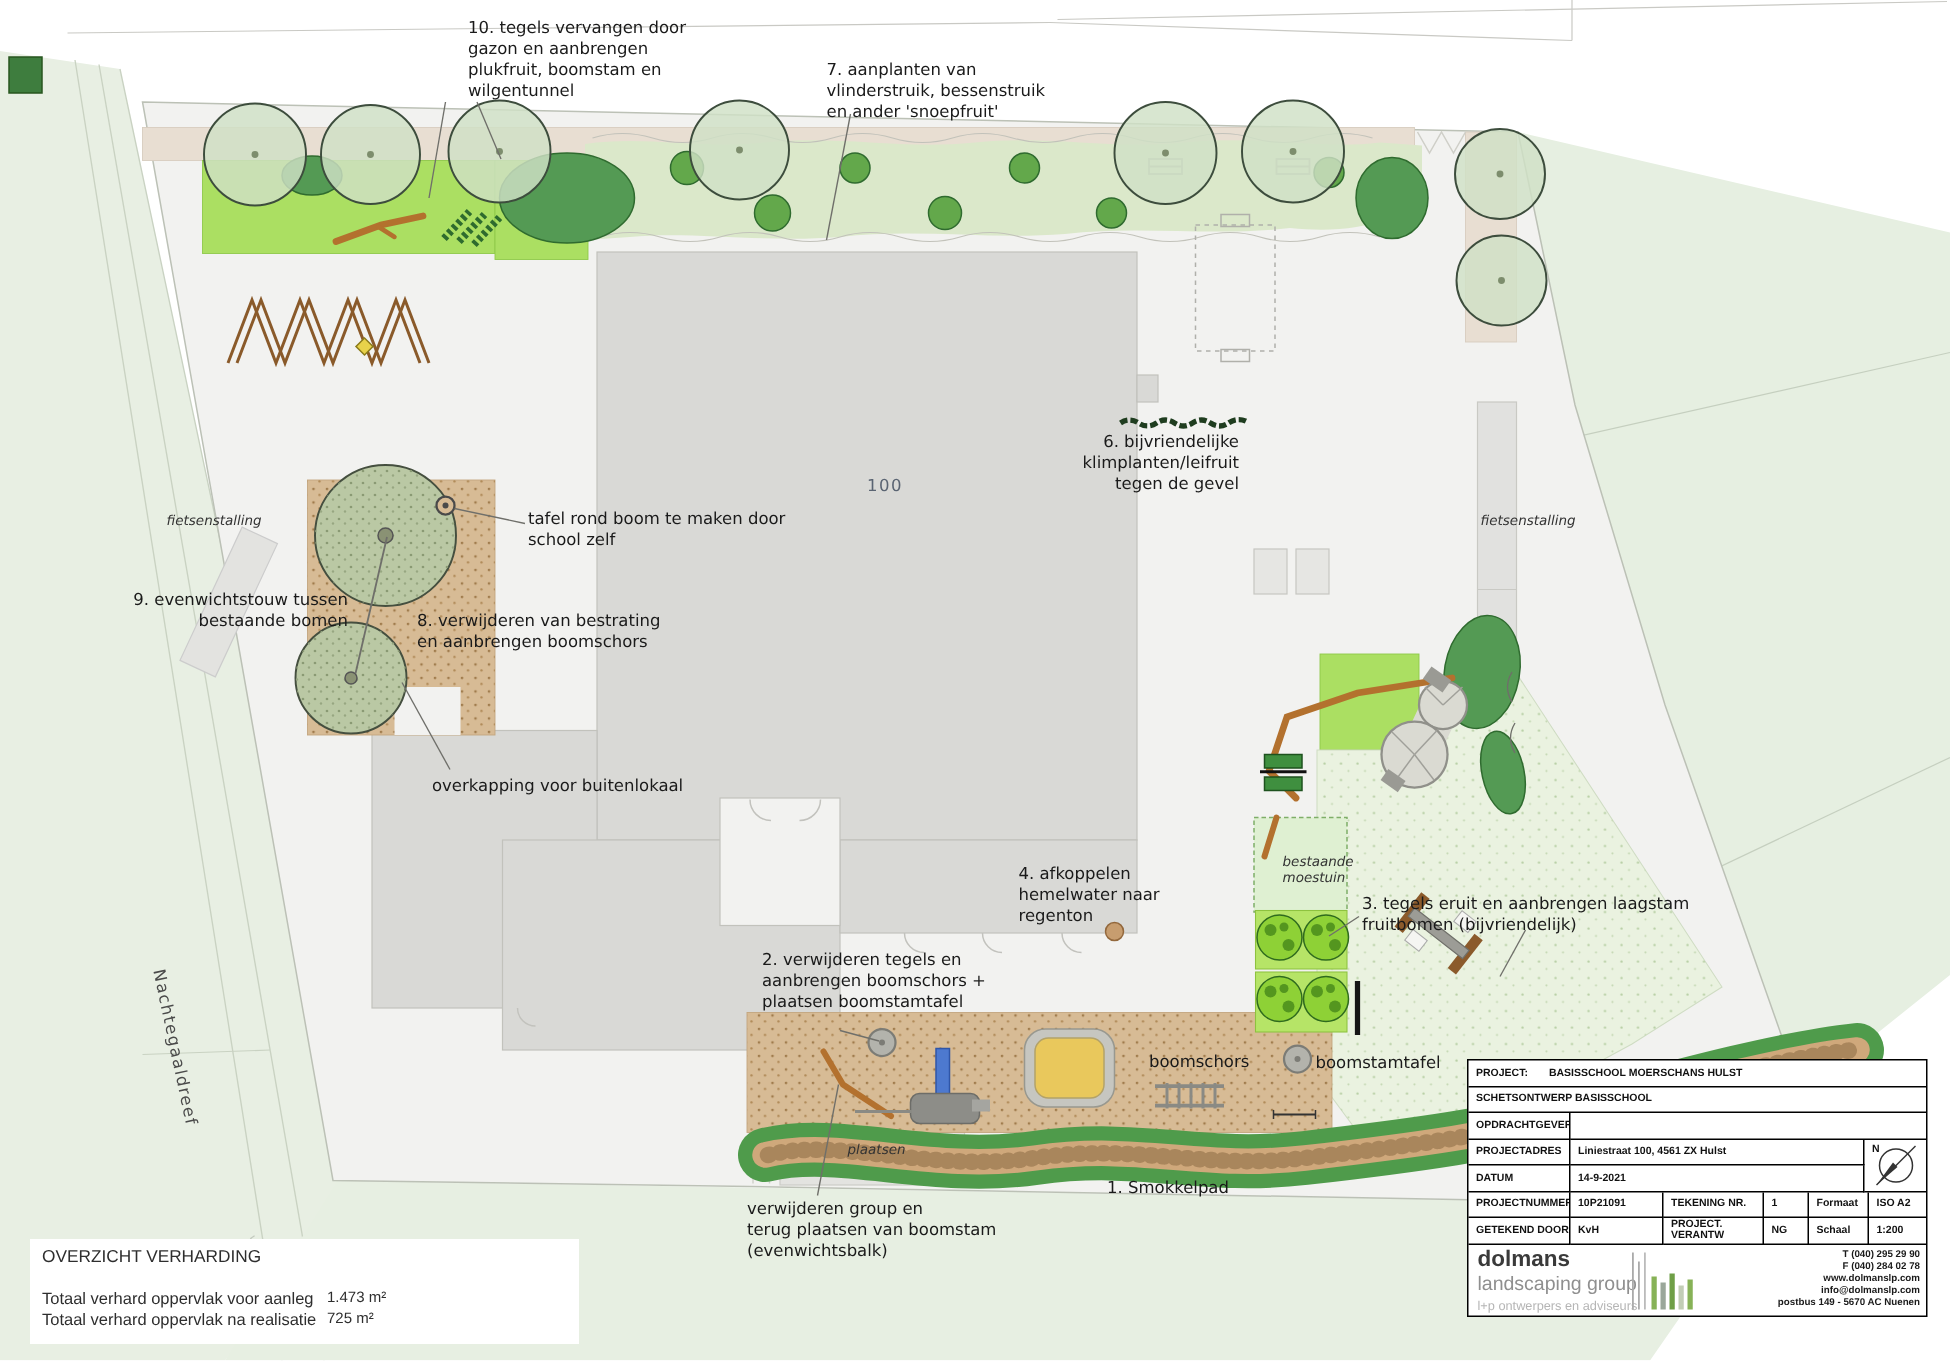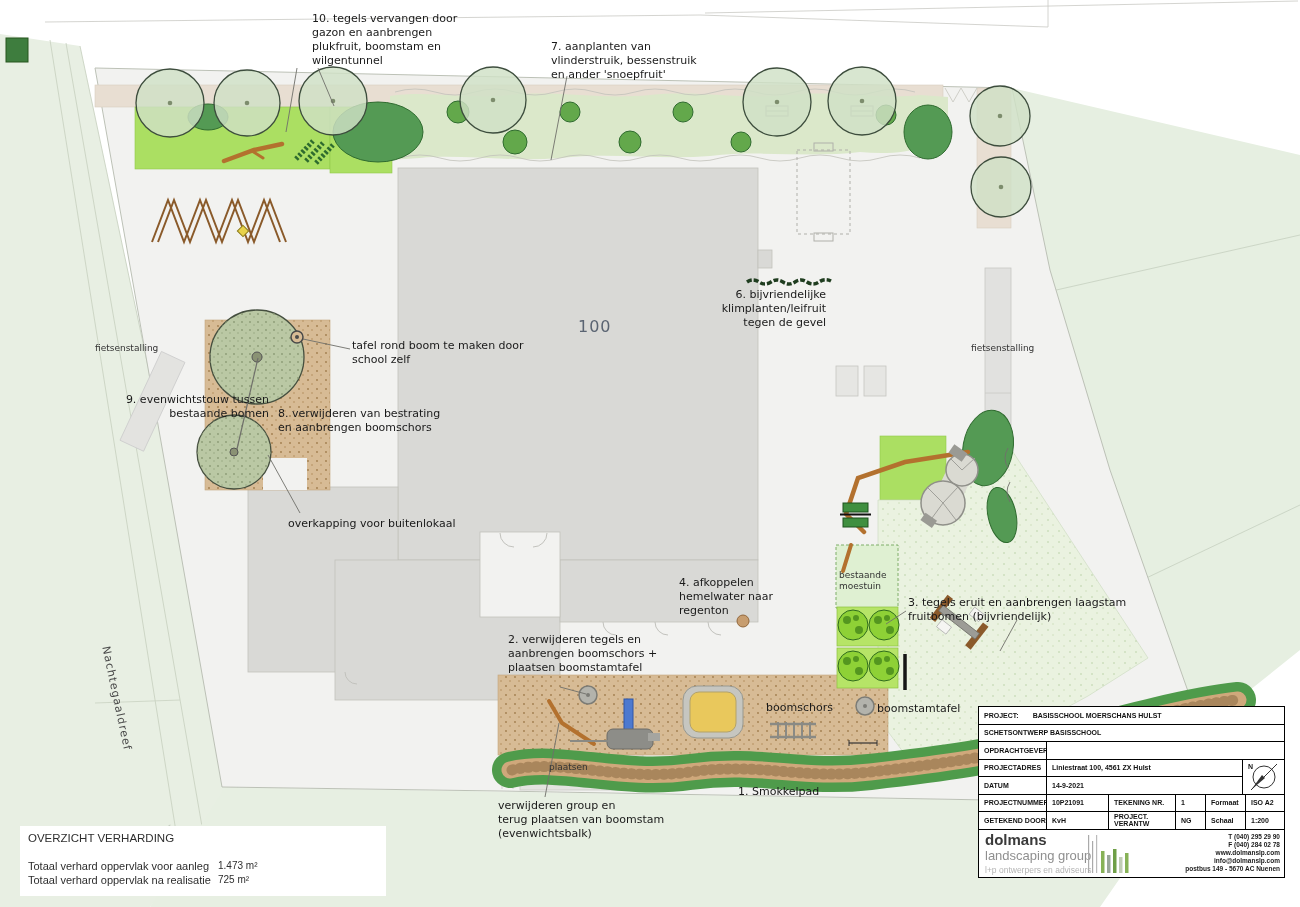--- a/index.html
+++ b/index.html
@@ -2,27 +2,27 @@
 <html><head>
 <meta charset="utf-8">
 <style>
   html,body{margin:0;padding:0;background:#fff;}
   #page{position:relative;width:1300px;height:907px;background:#ffffff;overflow:hidden;
         font-family:"Liberation Sans",sans-serif;}
   #plan-svg{position:absolute;left:0;top:0;}
   .ann{position:absolute;font-family:"DejaVu Sans",sans-serif;font-size:11px;line-height:1.27;
        color:#1a1a1a;white-space:pre-line;}
   .ann.right{text-align:right;}
-  .lbl-it{position:absolute;font-family:"DejaVu Sans",sans-serif;font-size:9px;
-          color:#333;white-space:pre-line;line-height:1.2;}
+  .lbl-it{position:absolute;font-family:"DejaVu Sans",sans-serif;font-size:9px;font-style:italic;
+          color:#333;white-space:pre-line;line-height:1.2;margin-left:16px;}
   .street{position:absolute;left:112px;top:645px;font-family:"DejaVu Sans",sans-serif;font-size:11px;
           color:#4a4a4a;transform:rotate(78deg);transform-origin:0 0;letter-spacing:1px;}
   .parcelnum{position:absolute;left:152px;top:828px;font-size:9px;color:#c3cabe;
           transform:rotate(-33deg);font-family:"DejaVu Sans",sans-serif;}
-  .bldnum{position:absolute;left:578px;top:317px;font-size:16px;color:#5a6472;
+  .bldnum{position:absolute;left:578px;top:317px;font-size:11px;color:#5a6472;
           font-family:"DejaVu Sans",sans-serif;letter-spacing:1px;}
   
   #overview{position:absolute;left:20px;top:826px;width:330px;height:70px;background:#fff;padding-left:36px;}
   #overview .ttl{position:absolute;left:8px;top:6px;font-size:11.5px;color:#2e2e2e;}
   #overview .row{position:absolute;left:8px;font-size:11px;color:#2e2e2e;}
   #overview .val{position:absolute;left:198px;font-size:10px;color:#2e2e2e;}
   
   #tblock{position:absolute;left:978px;top:706px;width:305px;height:170px;border:1px solid #000;
           background:#fff;font-family:"Liberation Sans",sans-serif;}
   .tbc{position:absolute;box-sizing:border-box;border-right:1px solid #000;border-bottom:1px solid #000;
@@ -350,21 +350,21 @@
 plukfruit, boomstam en
 wilgentunnel</div>
 <div class="ann" style="left:551px;top:40px;width:190px;">7. aanplanten van
 vlinderstruik, bessenstruik
 en ander 'snoepfruit'</div>
 <div class="ann right" style="left:698px;top:288px;width:128px;">6. bijvriendelijke
 klimplanten/leifruit
 tegen de gevel</div>
 <div class="ann" style="left:352px;top:339px;width:190px;">tafel rond boom te maken door
 school zelf</div>
-<div class="ann right" style="left:86px;top:393px;width:146px;margin-left:37px;">9. evenwichtstouw tussen
+<div class="ann right" style="left:86px;top:393px;width:146px;">9. evenwichtstouw tussen
 bestaande bomen</div>
 <div class="ann" style="left:278px;top:407px;width:185px;">8. verwijderen van bestrating
 en aanbrengen boomschors</div>
 <div class="ann" style="left:288px;top:517px;width:210px;">overkapping voor buitenlokaal</div>
 <div class="ann" style="left:679px;top:576px;width:140px;">4. afkoppelen
 hemelwater naar
 regenton</div>
 <div class="ann" style="left:908px;top:596px;width:240px;">3. tegels eruit en aanbrengen laagstam
 fruitbomen (bijvriendelijk)</div>
 <div class="ann" style="left:508px;top:633px;width:175px;">2. verwijderen tegels en

